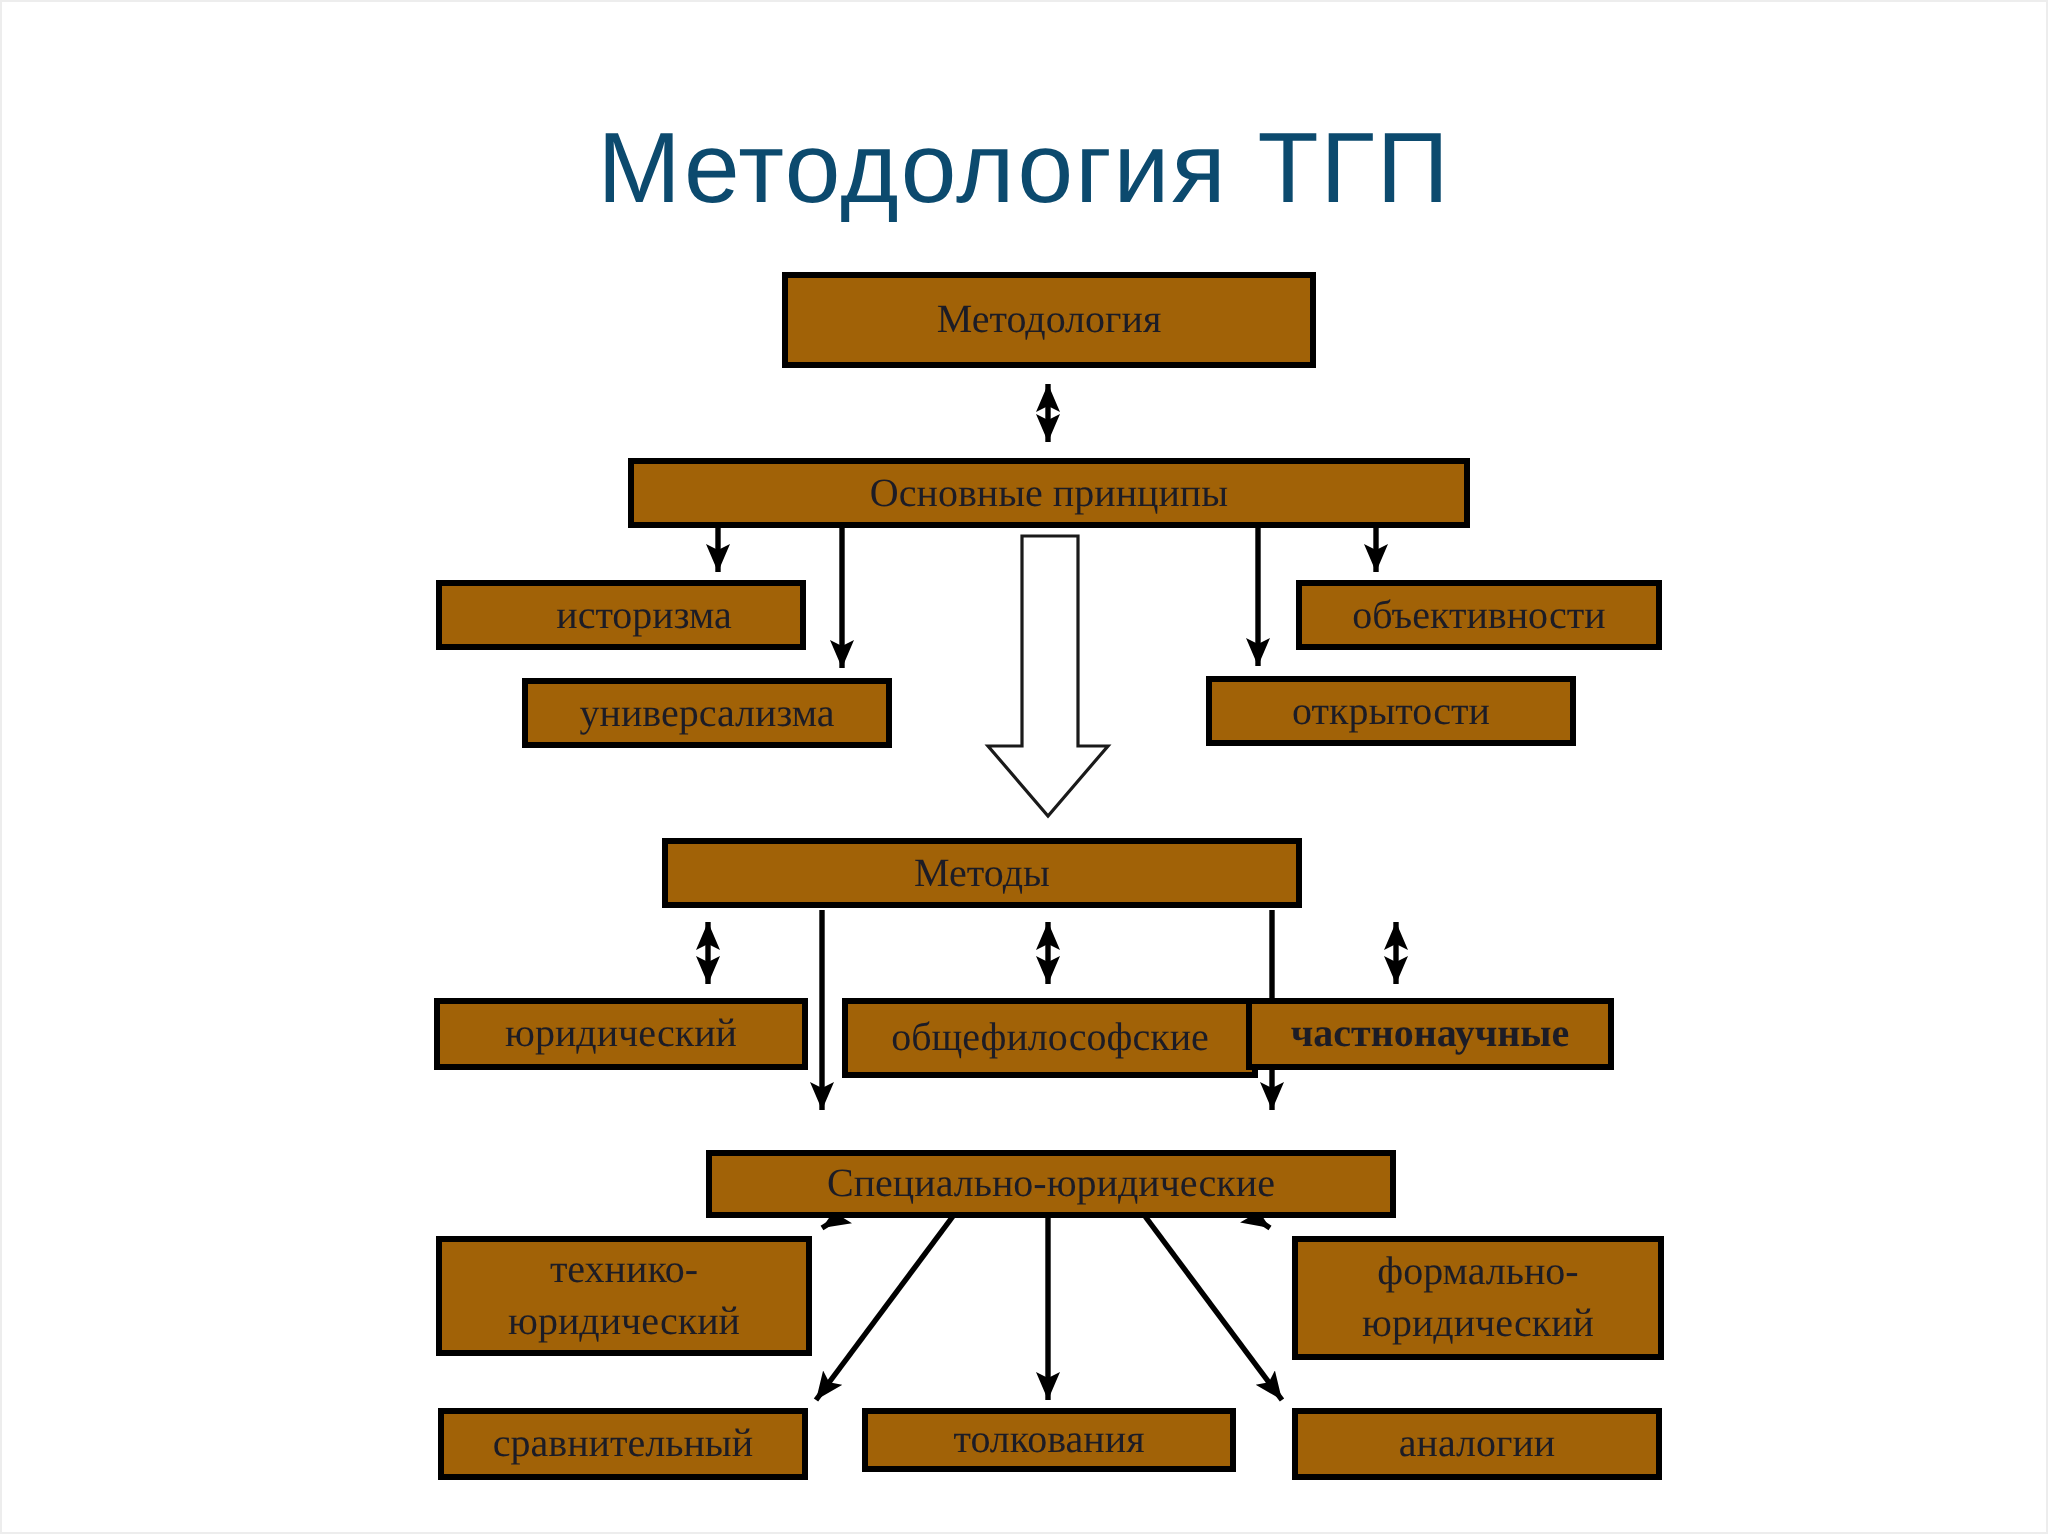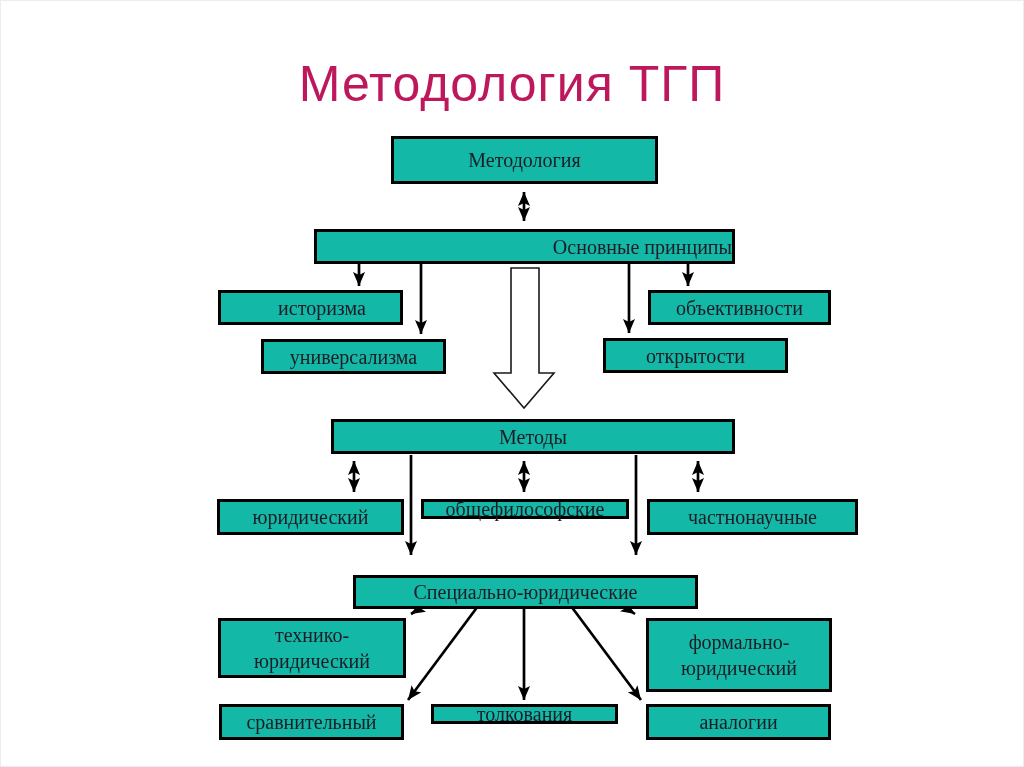--- a/index.html
+++ b/index.html
@@ -21,32 +21,32 @@
     position: absolute;
     top: 54px;
     left: 0;
     width: 100%;
     margin: 0;
     text-align: center;
     font-family: "Liberation Sans", "DejaVu Sans", sans-serif;
     font-weight: normal;
     font-size: 50px;
     letter-spacing: 1px;
-    color: #be185d;
+    color: #0c4a6e;
   }
   .connectors {
     position: absolute;
     top: 0;
     left: 0;
     pointer-events: none;
   }
   .node {
     position: absolute;
     box-sizing: border-box;
-    background: #14b8a6;
+    background: #a16207;
     border: 3px solid #000000;
     display: flex;
     flex-direction: column;
     align-items: center;
     justify-content: center;
     text-align: center;
     font-size: 20px;
     line-height: 1.3;
     color: #1c1c26;
   }
@@ -89,75 +89,75 @@
     <line x1="486" y1="593" x2="407" y2="699" stroke="#000" stroke-width="2.7" marker-end="url(#ah)"></line>
     <line x1="523" y1="593" x2="523" y2="699" stroke="#000" stroke-width="2.7" marker-end="url(#ah)"></line>
     <line x1="561" y1="593" x2="640" y2="699" stroke="#000" stroke-width="2.7" marker-end="url(#ah)"></line>
     <line x1="604" y1="593" x2="634" y2="613" stroke="#000" stroke-width="2.7" marker-end="url(#ah)"></line>
   </svg>
 
   <div class="node" style="left:390px; top:135px; width:267px; height:48px;">
     <span>Методология</span>
   </div>
 
-  <div class="node" style="left:313px; top:228px; width:421px; height:35px;align-items:flex-end;">
+  <div class="node" style="left:313px; top:228px; width:421px; height:35px;">
     <span>Основные принципы</span>
   </div>
 
   <div class="node" style="left:217px; top:289px; width:185px; height:35px;padding-left:23px;">
     <span>историзма</span>
   </div>
 
   <div class="node" style="left:647px; top:289px; width:183px; height:35px;">
     <span>объективности</span>
   </div>
 
   <div class="node" style="left:260px; top:338px; width:185px; height:35px;">
     <span>универсализма</span>
   </div>
 
   <div class="node" style="left:602px; top:337px; width:185px; height:35px;">
     <span>открытости</span>
   </div>
 
-  <div class="node" style="left:330px; top:418px; width:404px; height:35px;">
+  <div class="node" style="left:330px; top:418px; width:320px; height:35px;">
     <span>Методы</span>
   </div>
 
   <div class="node" style="left:216px; top:498px; width:187px; height:36px;">
     <span>юридический</span>
   </div>
 
-  <div class="node" style="left:420px; top:498px; width:208px; height:20px;">
+  <div class="node" style="left:420px; top:498px; width:208px; height:40px;">
     <span>общефилософские</span>
   </div>
 
-  <div class="node" style="left:646px; top:498px; width:211px; height:36px;">
+  <div class="node" style="left:622px; top:498px; width:184px; height:36px;font-weight:bold;">
     <span>частнонаучные</span>
   </div>
 
   <div class="node" style="left:352px; top:574px; width:345px; height:34px;">
     <span>Специально-юридические</span>
   </div>
 
   <div class="node" style="left:217px; top:617px; width:188px; height:60px;">
     <span>технико-</span>
     <span>юридический</span>
   </div>
 
-  <div class="node" style="left:645px; top:617px; width:186px; height:74px;">
+  <div class="node" style="left:645px; top:617px; width:186px; height:62px;">
     <span>формально-</span>
     <span>юридический</span>
   </div>
 
   <div class="node" style="left:218px; top:703px; width:185px; height:36px;">
     <span>сравнительный</span>
   </div>
 
-  <div class="node" style="left:430px; top:703px; width:187px; height:20px;">
+  <div class="node" style="left:430px; top:703px; width:187px; height:32px;">
     <span>толкования</span>
   </div>
 
   <div class="node" style="left:645px; top:703px; width:185px; height:36px;">
     <span>аналогии</span>
   </div>
 
 </div>
 
 </body></html>

